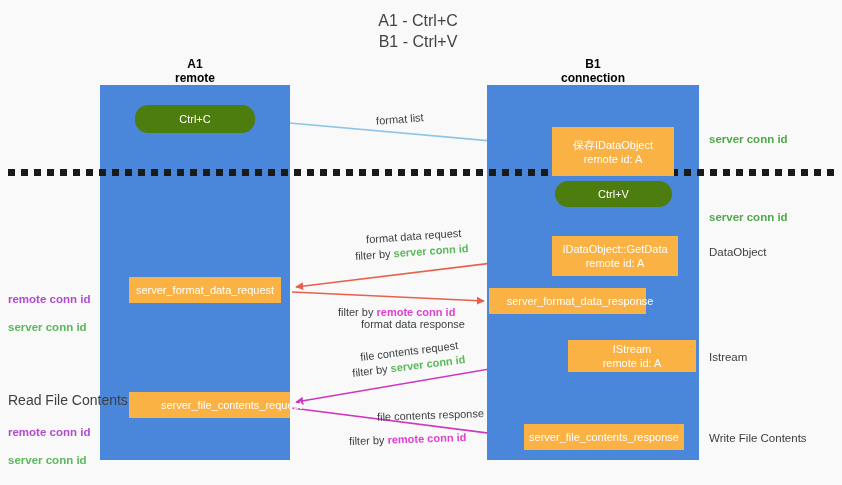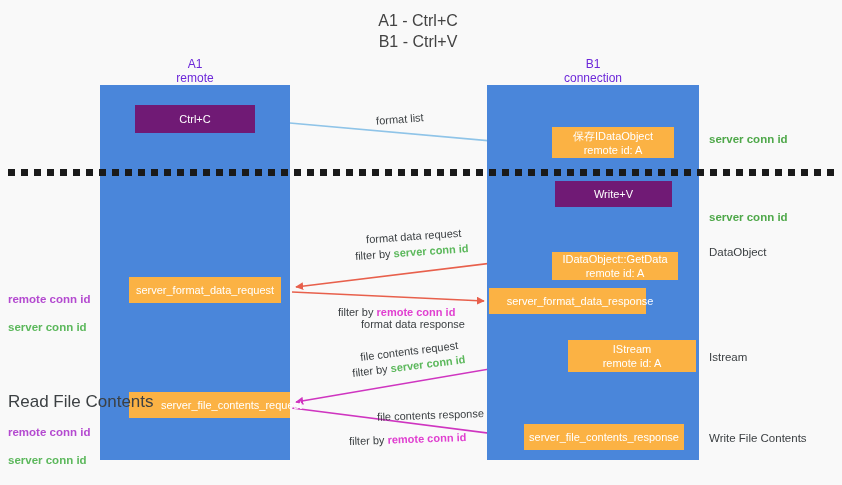--- a/index.html
+++ b/index.html
@@ -32,22 +32,23 @@
     line-height: 21px;
     color: #434343;
     white-space: pre-line;
   }
 
   
   .lane-header {
     text-align: center;
     font-size: 12px;
     line-height: 14px;
-    color: #6d28d9;
-    white-space: pre-line;
+    color: #000000;
+    white-space: pre-line;
+    font-weight: bold;
   }
   #lane-a-header { left: 100px; top: 57px; width: 190px; }
   #lane-b-header { left: 487px; top: 57px; width: 212px; }
 
   
   .lane-body {
     background: #4a86da;
     top: 85px;
     height: 375px;
   }
@@ -70,27 +71,27 @@
     flex-direction: column;
     align-items: center;
     justify-content: center;
     color: #ffffff;
     font-size: 11px;
     line-height: 14px;
     text-align: center;
     white-space: pre-line;
     padding: 2px 4px;
   }
-  .node.green  { background: #701a75; }
+  .node.green  { background: #4d7c0f; border-radius: 13px; }
   .node.orange { background: #fbb244; }
 
   #node-ctrl-c        { left: 135px; top: 105px; width: 120px; height: 28px; }
-  #node-save-dataobj  { left: 552px; top: 127px; width: 122px; height: 31px; }
+  #node-save-dataobj  { left: 552px; top: 127px; width: 122px; height: 49px; }
   #node-ctrl-v        { left: 555px; top: 181px; width: 117px; height: 26px; }
-  #node-getdata       { left: 552px; top: 252px; width: 126px; height: 28px; }
+  #node-getdata       { left: 552px; top: 236px; width: 126px; height: 40px; }
   #node-fmt-req       { left: 129px; top: 277px; width: 152px; height: 26px; }
   #node-fmt-resp      { left: 489px; top: 288px; width: 157px; height: 26px; padding-left: 29px; }
   #node-istream       { left: 568px; top: 340px; width: 128px; height: 32px; }
   #node-file-req      { left: 129px; top: 392px; width: 161px; height: 26px; padding-left: 48px; }
   #node-file-resp     { left: 524px; top: 424px; width: 160px; height: 26px; }
 
   
   .side-label {
     font-size: 11.5px;
     line-height: 15px;
@@ -109,21 +110,21 @@
   .left-label {
     font-size: 11.5px;
     line-height: 14px;
     white-space: pre-line;
     text-align: left;
   }
   .remote-id { color: #b44ad0; font-weight: bold; }
   .server-id { color: #5cb85c; font-weight: bold; }
 
   #left-ids-1    { left: 8px; top: 278px; }
-  #left-read-fc  { left: 8px; top: 392px; font-size: 17px; color: #3c4043; }
+  #left-read-fc  { left: 8px; top: 392px; font-size: 14px; color: #3c4043; }
   #left-ids-2    { left: 8px; top: 411px; }
 
   
   .edge-label {
     font-size: 11px;
     line-height: 15px;
     color: #3c4043;
     white-space: nowrap;
   }
   .edge-label b { font-weight: bold; }
@@ -183,21 +184,21 @@
 B1 - Ctrl+V</div>
 
 <div class="abs lane-header" id="lane-a-header">A1
 remote</div>
 <div class="abs lane-header" id="lane-b-header">B1
 connection</div>
 
 <div class="abs node green" id="node-ctrl-c">Ctrl+C</div>
 <div class="abs node orange" id="node-save-dataobj">保存IDataObject
 remote id: A</div>
-<div class="abs node green" id="node-ctrl-v">Write+V</div>
+<div class="abs node green" id="node-ctrl-v">Ctrl+V</div>
 <div class="abs node orange" id="node-getdata">IDataObject::GetData
 remote id: A</div>
 <div class="abs node orange" id="node-fmt-req">server_format_data_request</div>
 <div class="abs node orange" id="node-fmt-resp">server_format_data_response</div>
 <div class="abs node orange" id="node-istream">IStream
 remote id: A</div>
 <div class="abs node orange" id="node-file-req">server_file_contents_request</div>
 <div class="abs node orange" id="node-file-resp">server_file_contents_response</div>
 
 <div class="abs side-label green-text" id="side-conn-1">server conn id</div>

